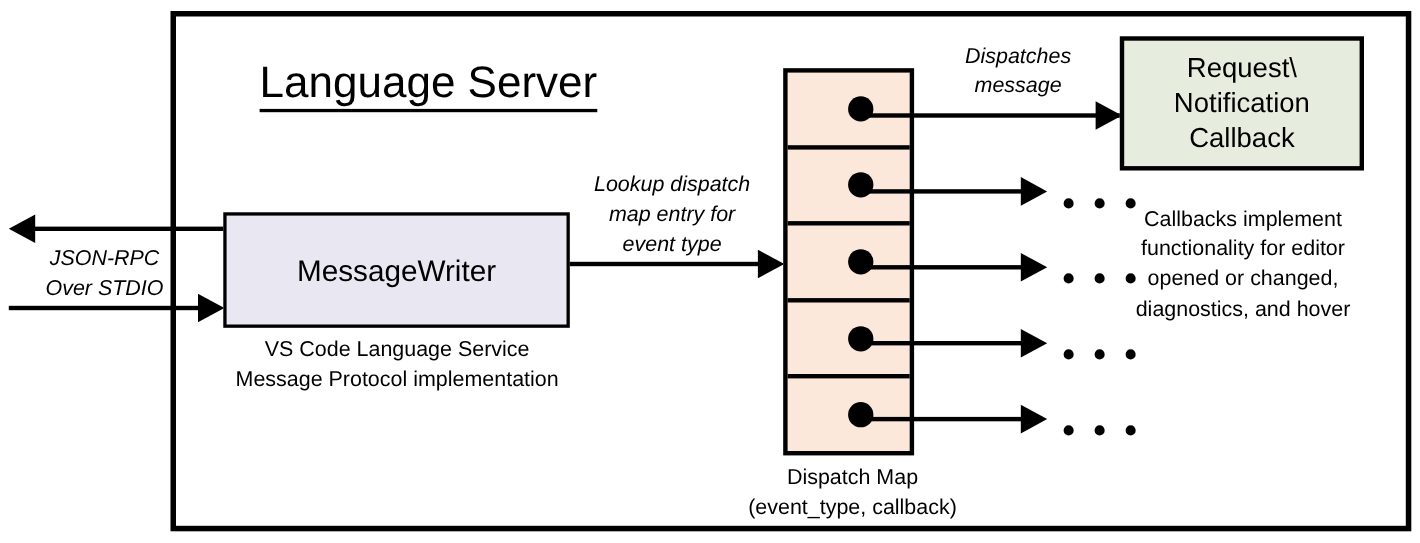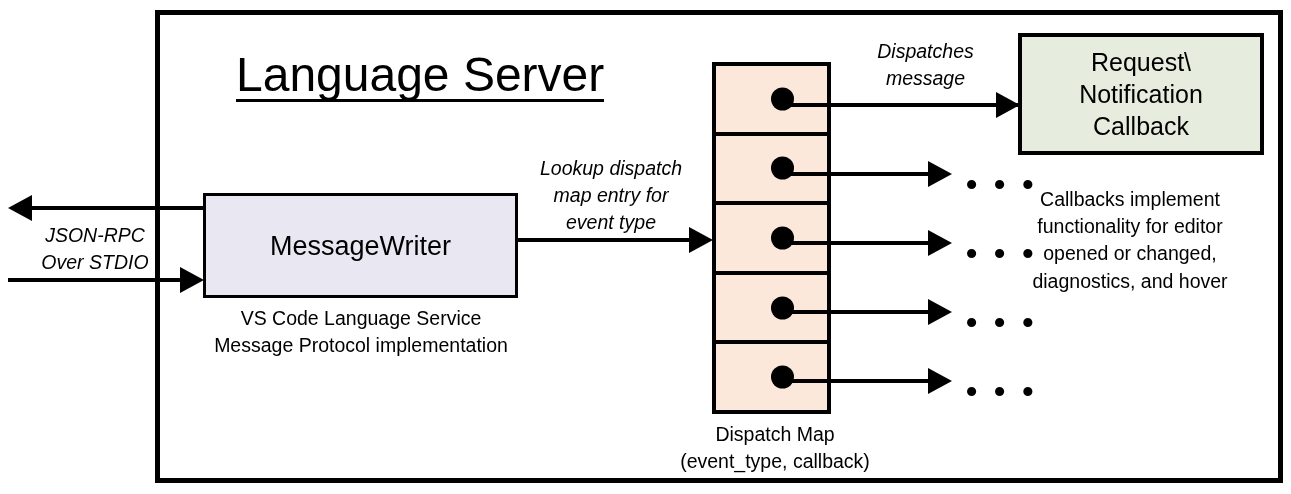--- a/index.html
+++ b/index.html
@@ -28,21 +28,21 @@
     height: 473px;
     border: 5px solid #000000;
     box-sizing: border-box;
     background: transparent;
   }
 
   
   #server-title {
     left: 236px;
     top: 52px;
-    font-size: 48px;
+    font-size: 40px;
     line-height: 46px;
     letter-spacing: 0px;
     white-space: nowrap;
     border-bottom: 3px solid #000;
     padding-bottom: 1px;
   }
 
   
   #reader-writer-box {
     left: 203px;
@@ -137,21 +137,21 @@
     width: 270px;
     text-align: center;
     font-size: 19.5px;
     line-height: 27px;
   }
 
   
   #callback-box {
     left: 1018px;
     top: 33px;
-    width: 246px;
+    width: 222px;
     height: 122px;
     background: #e6ecde;
     border: 4px solid #000000;
     box-sizing: border-box;
     display: flex;
     flex-direction: column;
     align-items: center;
     justify-content: center;
     font-size: 25px;
     line-height: 32px;

